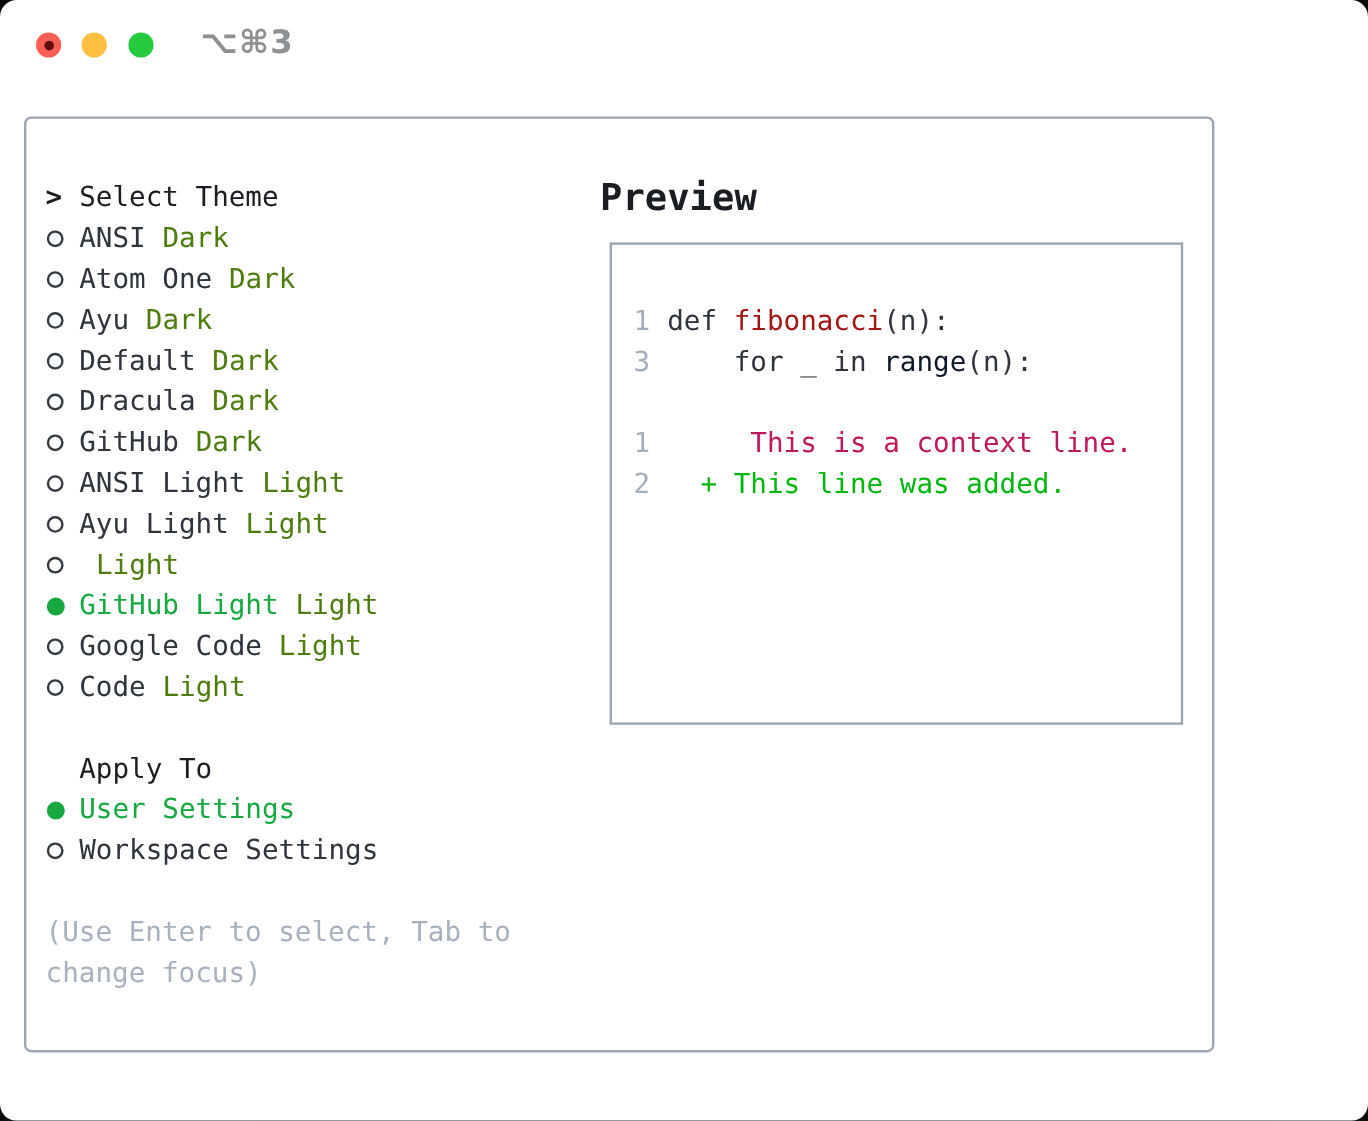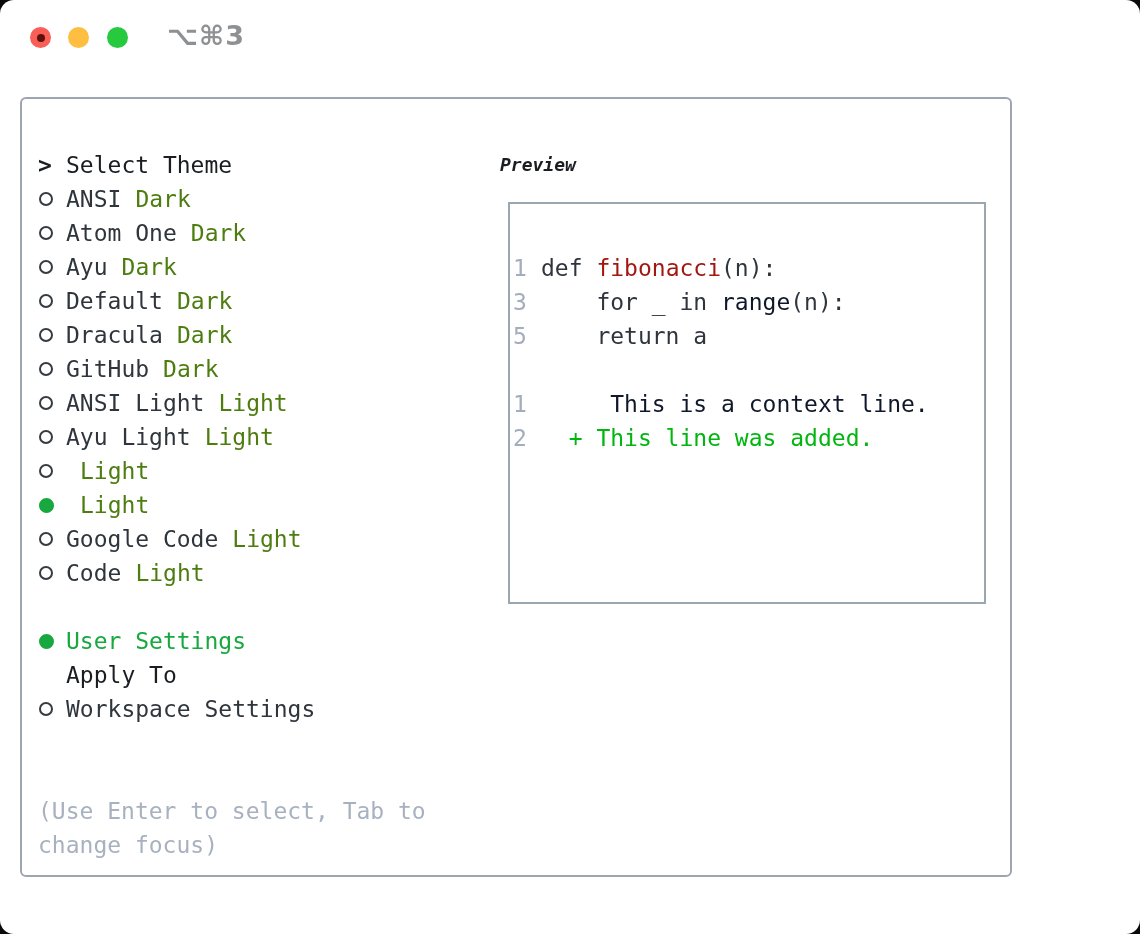--- a/index.html
+++ b/index.html
@@ -31,38 +31,38 @@
   .bold{font-weight:normal;color:#1a1d21;}
   .radio{
     box-sizing:border-box;width:14px;height:14px;border:2px solid #343b43;
     border-radius:50%;margin-left:1px;
   }
   .row.selected .radio{background:#17a83f;border-color:#17a83f;width:15px;height:15px;}
   .name{color:#2f353c;}
   .row.selected .name{color:#17a83f;}
   .suffix{color:#4d7c0f;margin-left:14px;text-align:center;}
   .spacer{height:34px;}
-  .hint{color:#a7b1bf;line-height:34px;font-size:23px;margin-top:34px;}
+  .hint{color:#a7b1bf;line-height:34px;font-size:23px;}
   
   .preview-title{
     position:absolute;left:500px;top:148px;height:34px;line-height:34px;
-    font-size:18px;font-weight:bold;color:#1a1d21;font-style:italic;
+    font-size:31px;font-weight:bold;color:#1a1d21;
   }
   .preview-box{
     position:absolute;left:508px;top:202px;width:478px;height:402px;
     border:2px solid #9aa7b0;box-sizing:border-box;background:#fff;
   }
-  .code{position:absolute;left:513px;top:251px;font-size:23px;}
+  .code{position:absolute;left:528px;top:251px;font-size:23px;}
   .code-line{height:34px;line-height:34px;white-space:pre;}
   .ln{display:inline-block;min-width:14px;margin-right:14px;color:#a3adbb;}
   .tok-fg{color:#2f353c;}
   .tok-fn{color:#a31712;}
   .tok-num{color:#0d7f80;}
   .tok-builtin{color:#0f172a;}
-  .tok-context{color:#0f172a;}
+  .tok-context{color:#be185d;}
   .tok-deleted{color:#c9301f;}
   .tok-added{color:#00b60f;}
 </style>
 </head>
 <body>
 
 <div class="window">
 
   <span class="light red"></span>
   <span class="light yellow"></span>
@@ -117,58 +117,58 @@
       <span class="marker"><span class="radio"></span></span>
       <span class="name">Ayu Light</span>
       <span class="suffix">Light</span>
     </div>
     <div class="row">
       <span class="marker"><span class="radio"></span></span>
       <span class="suffix">Light</span>
     </div>
     <div class="row selected">
       <span class="marker"><span class="radio"></span></span>
+      <span class="name">GitHub Light</span>
       <span class="suffix">Light</span>
     </div>
     <div class="row">
       <span class="marker"><span class="radio"></span></span>
       <span class="name">Google Code</span>
       <span class="suffix">Light</span>
     </div>
     <div class="row">
       <span class="marker"><span class="radio"></span></span>
       <span class="name">Code</span>
       <span class="suffix">Light</span>
     </div>
 
     <div class="spacer"></div>
 
+    <div class="row">
+      <span class="marker"></span>
+      <span class="bold">Apply To</span>
+    </div>
     <div class="row selected">
       <span class="marker"><span class="radio"></span></span>
       <span class="name">User Settings</span>
-    </div>
-    <div class="row">
-      <span class="marker"></span>
-      <span class="bold">Apply To</span>
     </div>
     <div class="row">
       <span class="marker"><span class="radio"></span></span>
       <span class="name">Workspace Settings</span>
     </div>
 
     <div class="spacer"></div>
 
     <div class="hint">(Use Enter to select, Tab to change focus)</div>
   </div>
 
   <div class="preview-title">Preview</div>
   <div class="preview-box"></div>
 
   <div class="code">
     <div class="code-line"><span class="ln">1</span><span class="tok-fg">def </span><span class="tok-fn">fibonacci</span><span class="tok-fg">(n):</span></div>
     <div class="code-line"><span class="ln">3</span><span class="tok-fg">    for _ in </span><span class="tok-builtin">range</span><span class="tok-fg">(n):</span></div>
-    <div class="code-line"><span class="ln">5</span><span class="tok-fg">    return a</span></div>
     <div class="code-line"></div>
     <div class="code-line"><span class="ln">1</span><span class="tok-context">     This is a context line.</span></div>
     <div class="code-line"><span class="ln">2</span><span class="tok-added">  + This line was added.</span></div>
   </div>
 
 </div>
 
 </body></html>

